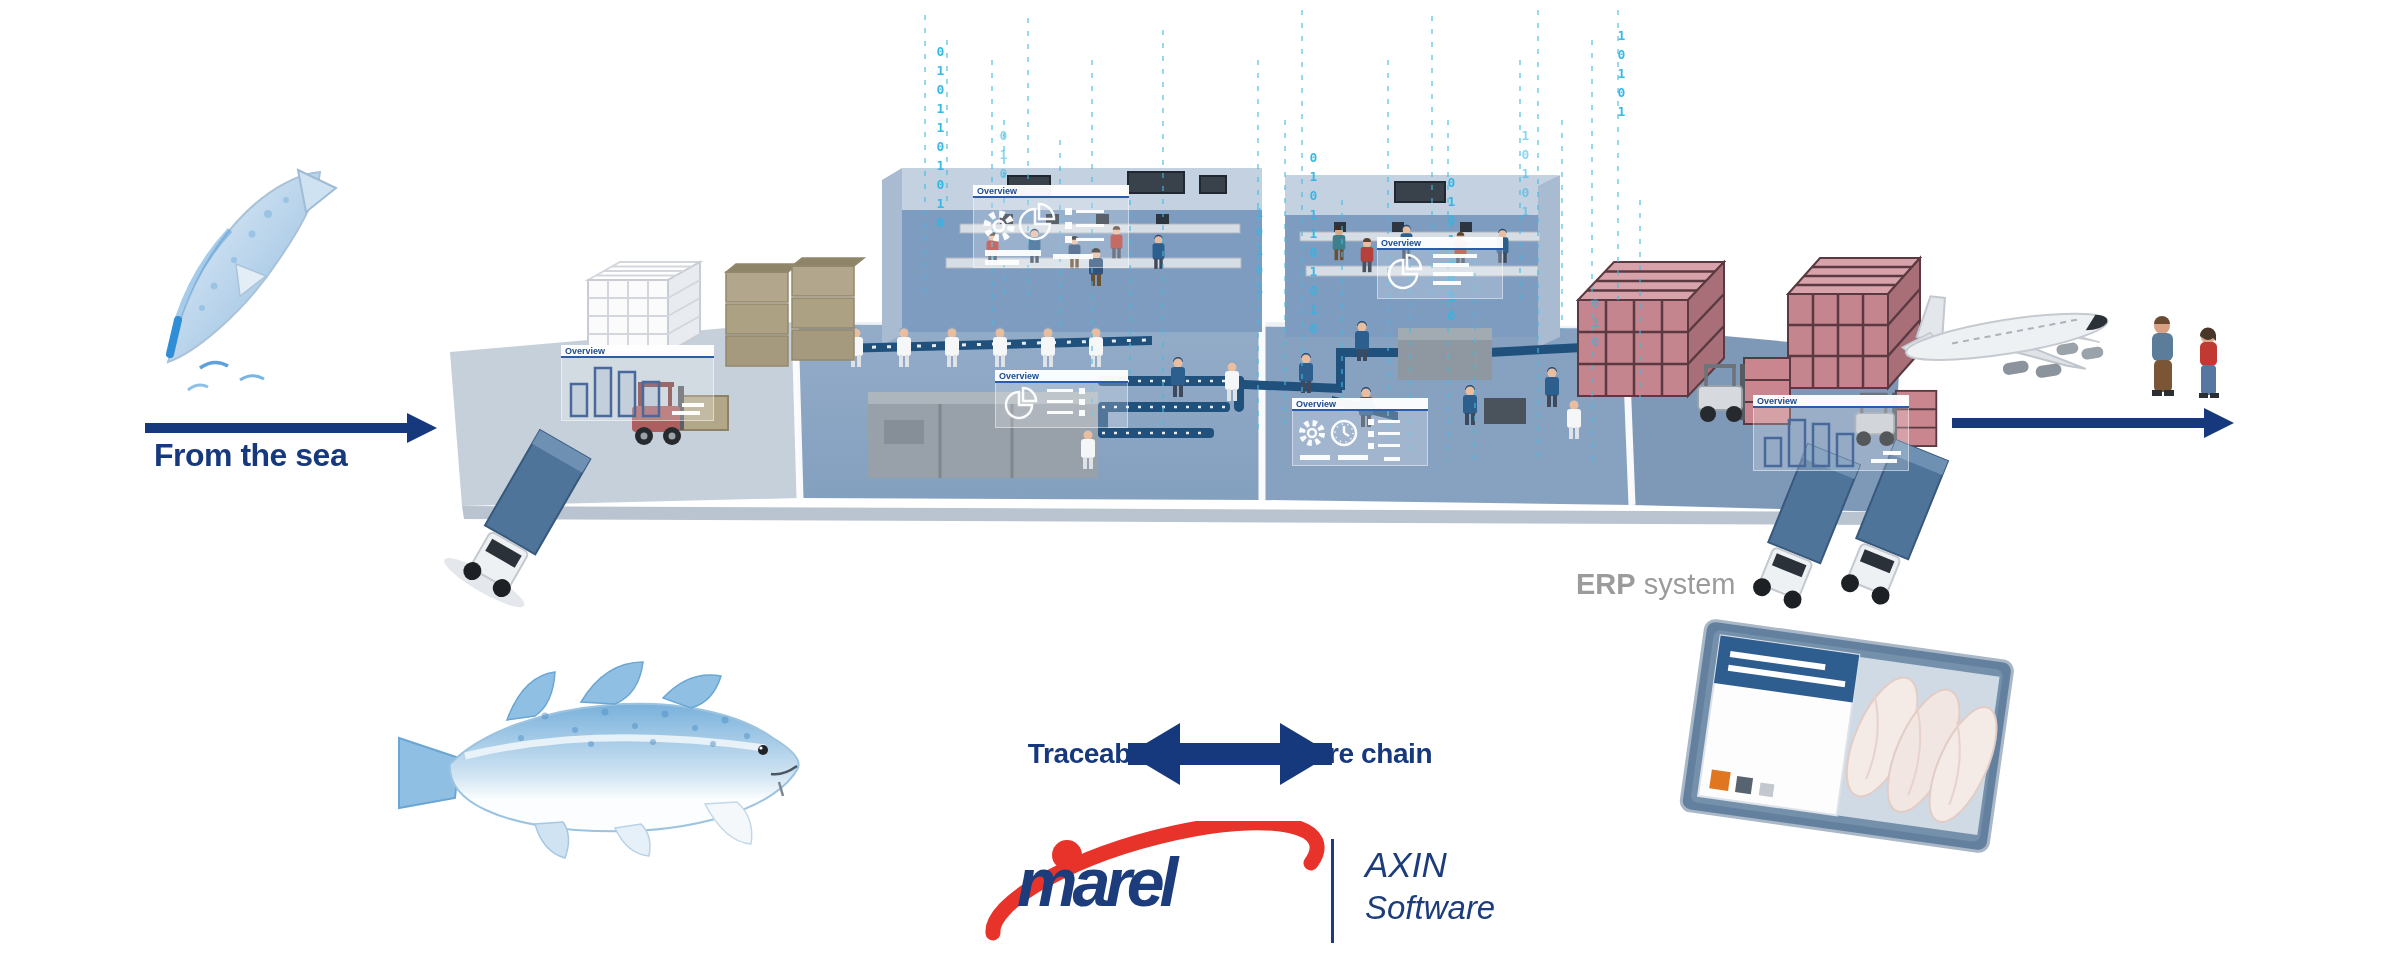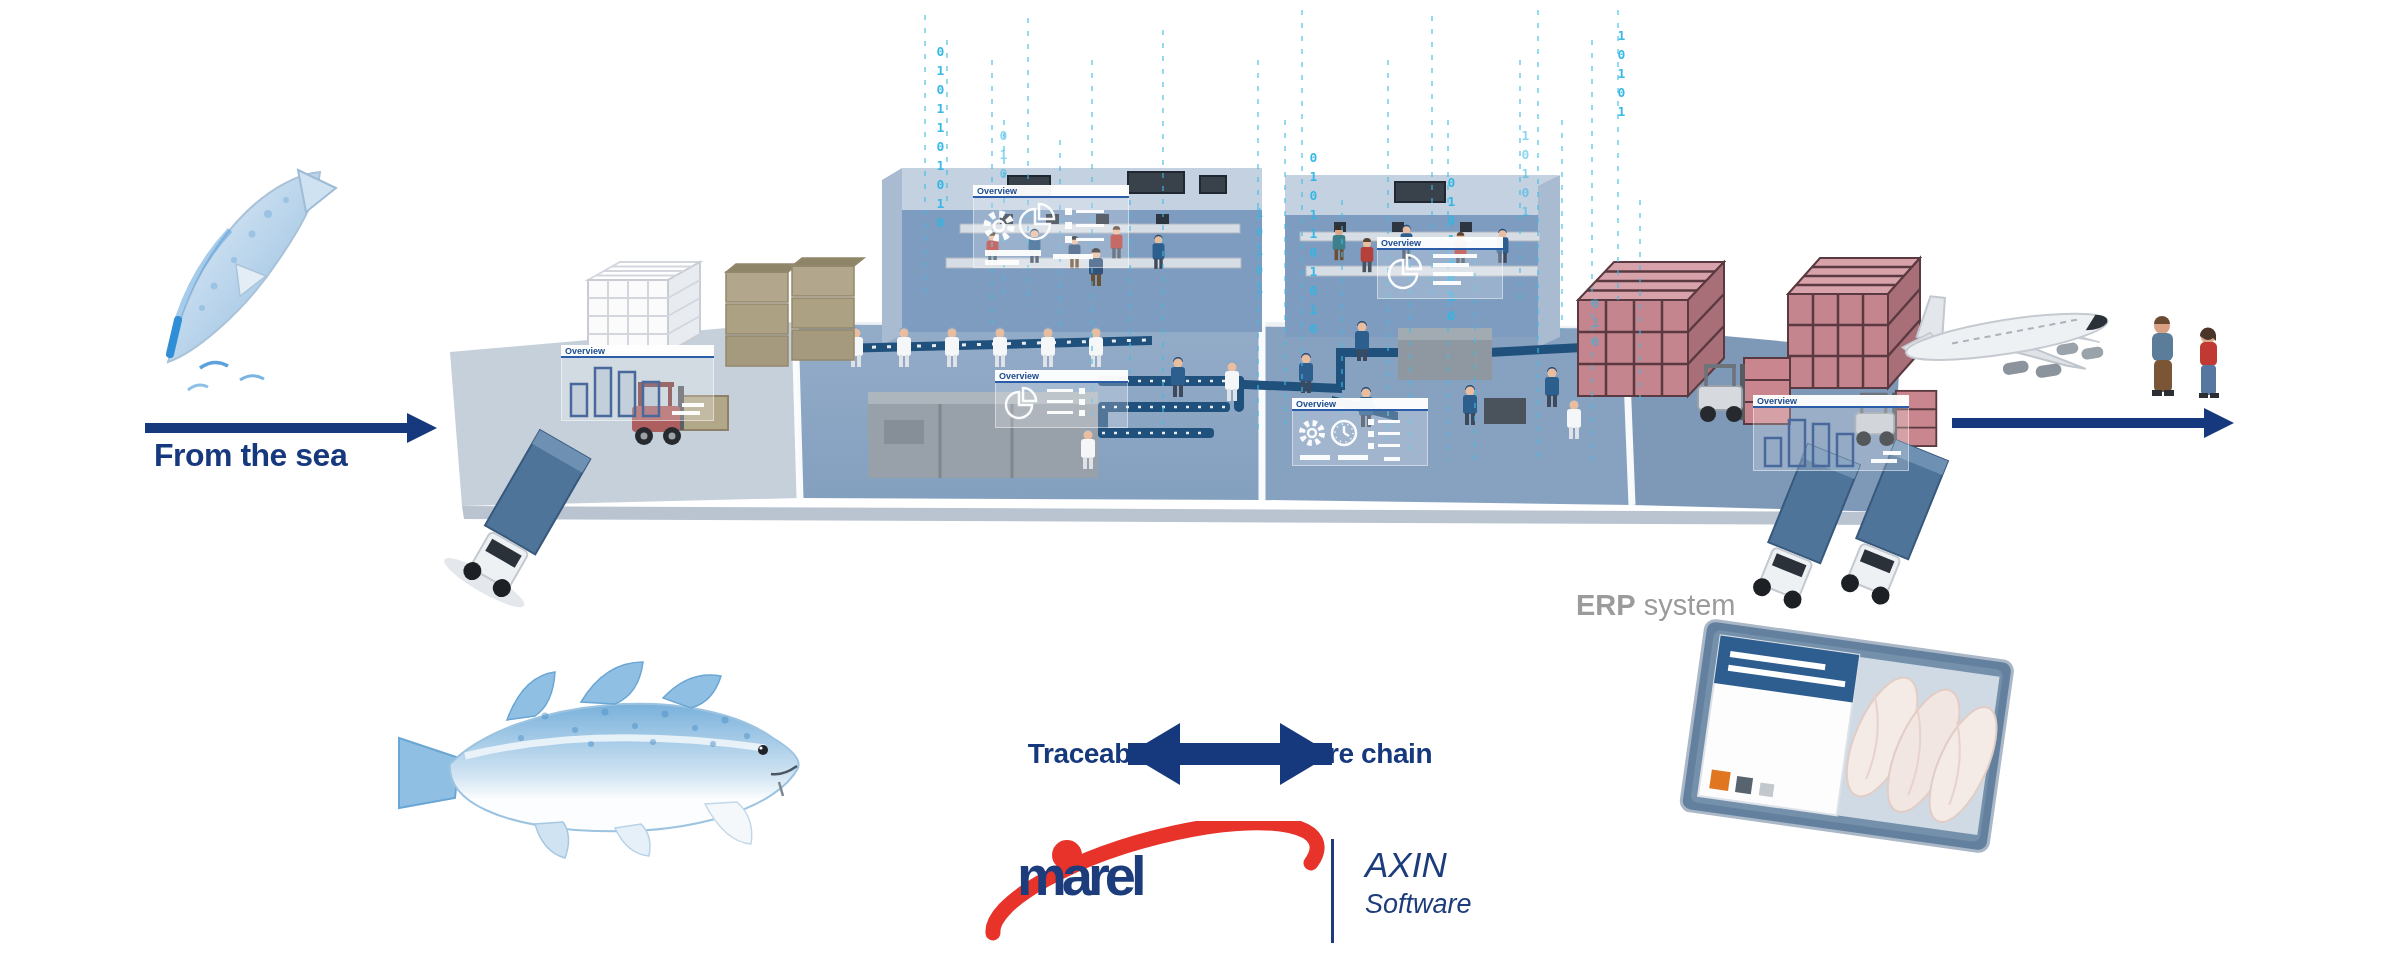--- a/index.html
+++ b/index.html
@@ -2,21 +2,21 @@
 <html><head>
 <meta charset="utf-8">
 <style>
   html,body{margin:0;padding:0;background:#fff;}
   body{width:2400px;height:955px;overflow:hidden;font-family:"Liberation Sans",sans-serif;}
   .scene{position:relative;width:2400px;height:955px;background:#ffffff;overflow:hidden;}
   .abs{position:absolute;}
 
   
   .big-label{position:absolute;font-weight:bold;color:#16397e;font-size:32px;letter-spacing:-0.5px;}
-  .erp{position:absolute;left:1576px;top:568px;font-size:29px;color:#9b9b9b;font-weight:bold;margin-top:21px;}
+  .erp{position:absolute;left:1576px;top:568px;font-size:29px;color:#9b9b9b;font-weight:bold;}
   .erp .rest{font-weight:normal;margin-left:8px;color:#9b9b9b;}
 
   
   .arr{position:absolute;display:flex;align-items:center;}
   .arr .bar{background:#16397e;height:10px;}
   .arr .head-r{width:0;height:0;border-top:15px solid transparent;border-bottom:15px solid transparent;border-left:30px solid #16397e;}
   .arr-big .bar{height:22px;width:152px;}
   .arr-big .head-r{border-top:31px solid transparent;border-bottom:31px solid transparent;border-left:52px solid #16397e;}
   .arr-big .head-l{width:0;height:0;border-top:31px solid transparent;border-bottom:31px solid transparent;border-right:52px solid #16397e;}
   .trace-wrap{position:absolute;left:822px;top:722px;width:816px;height:64px;display:flex;align-items:center;justify-content:center;gap:22px;}
@@ -30,25 +30,25 @@
   
   .hud{position:absolute;background:rgba(255,255,255,.22);box-shadow:inset 0 0 0 1px rgba(255,255,255,.45);padding-left:16px;}
   .hud-t{position:absolute;top:0;left:0;right:0;height:13px;background:rgba(255,255,255,.94);
          color:#1d4d8f;font-size:9px;font-weight:bold;line-height:13px;padding-left:4px;
          border-bottom:2px solid #2a5ca8;box-sizing:border-box;}
   .hud-body{position:absolute;left:0;top:15px;right:0;bottom:0;}
   .wdash{position:absolute;background:rgba(255,255,255,.95);height:4px;}
 
   
   .logo{position:absolute;left:975px;top:833px;width:620px;height:120px;}
-  .brand{position:absolute;left:42px;top:10px;font-size:56px;font-weight:bold;
+  .brand{position:absolute;left:42px;top:10px;font-size:68px;font-weight:bold;font-style:italic;
          color:#1d3c7c;letter-spacing:-5px;}
   .logo-divider{position:absolute;left:356px;top:6px;width:3px;height:104px;background:#1d3c7c;}
   .axin{position:absolute;left:390px;top:12px;font-size:35px;font-weight:normal;font-style:italic;color:#1d3c7c;}
-  .software{position:absolute;left:390px;top:56px;font-size:27px;font-style:italic;color:#1d3c7c;}
+  .software{position:absolute;left:390px;top:56px;font-size:33px;font-style:italic;color:#1d3c7c;}
 </style>
 </head>
 <body>
 
 <div class="scene">
 
   <svg class="abs" style="left:0;top:0" width="2400" height="955" viewBox="0 0 2400 955">
     <defs>
       <linearGradient id="fishg" x1="0" y1="0" x2="1" y2="1">
         <stop offset="0" stop-color="#e8f0f7"></stop>

